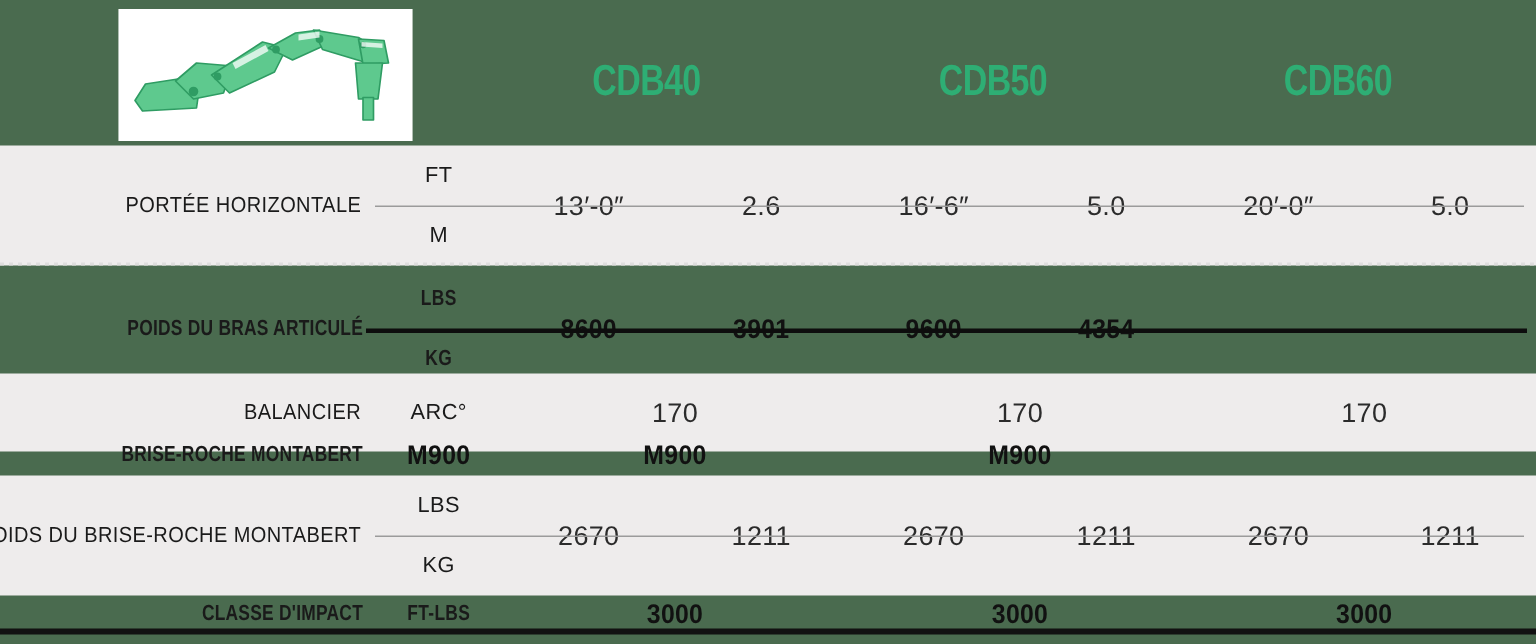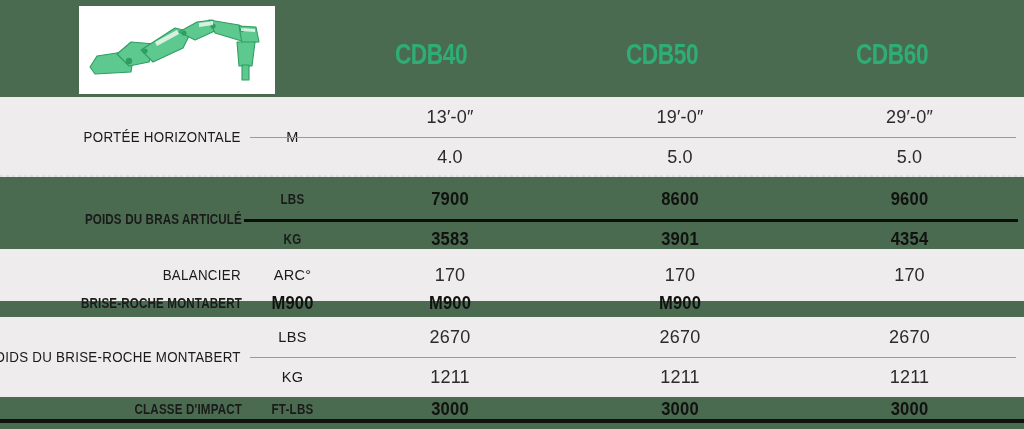--- a/index.html
+++ b/index.html
@@ -106,21 +106,20 @@
     color: #1a1a1a;
     letter-spacing: 0.3px;
   }
   .band.dark .unit-cell {
     font-weight: bold;
     transform: scaleX(0.80);
   }
 
   .values-col {
     display: flex;
-    flex-direction: column;
     justify-content: center;
   }
   .value-cell {
     flex: 1;
     display: flex;
     align-items: center;
     justify-content: center;
     font-size: 18px;
     color: #2b2b2b;
     letter-spacing: 0.2px;
@@ -198,49 +197,46 @@
     <div class="model-name c1">CDB40</div>
     <div class="model-name c2">CDB50</div>
     <div class="model-name c3">CDB60</div>
   </div>
 
   <div id="bands">
       <div class="band light" style="top: 97px; height: 80px;">
         <div class="band-inner">
           <div class="label-cell">PORTÉE HORIZONTALE</div>
           <div class="units-col">
+            <div class="unit-cell">FT</div>
             <div class="unit-cell">M</div>
           </div>
           <div class="values-col">
             <div class="value-cell">13′-0″</div>
-            <div class="value-cell">4.0</div>
-          </div>
-          <div class="values-col">
-            <div class="value-cell">19′-0″</div>
+            <div class="value-cell">2.6</div>
+          </div>
+          <div class="values-col">
+            <div class="value-cell">16′-6″</div>
             <div class="value-cell">5.0</div>
           </div>
           <div class="values-col">
-            <div class="value-cell">29′-0″</div>
+            <div class="value-cell">20′-0″</div>
             <div class="value-cell">5.0</div>
           </div>
         </div>
         <div class="subrule onlight" style="top: 40px;"></div>
       </div>
       <div class="band dark" style="top: 179px; height: 80px;">
         <div class="band-inner">
           <div class="label-cell">POIDS DU BRAS ARTICULÉ</div>
           <div class="units-col">
             <div class="unit-cell">LBS</div>
             <div class="unit-cell">KG</div>
           </div>
           <div class="values-col">
-            <div class="value-cell">7900</div>
-            <div class="value-cell">3583</div>
-          </div>
-          <div class="values-col">
             <div class="value-cell">8600</div>
             <div class="value-cell">3901</div>
           </div>
           <div class="values-col">
             <div class="value-cell">9600</div>
             <div class="value-cell">4354</div>
           </div>
         </div>
         <div class="subrule ondark" style="top: 40px;"></div>
       </div>

